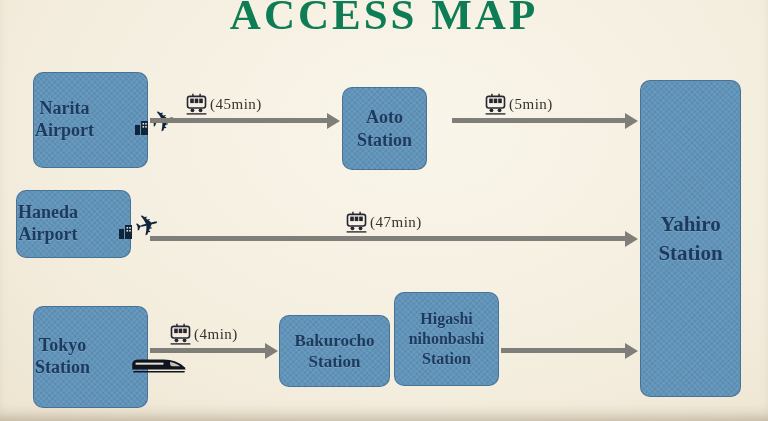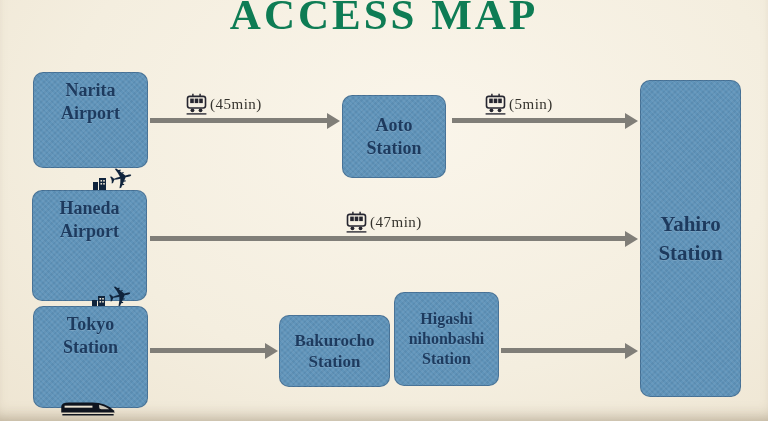--- a/index.html
+++ b/index.html
@@ -19,23 +19,23 @@
   }
   .station{
     position:absolute;
     background-color:#6094ba;
     background-image:
       repeating-linear-gradient(45deg, rgba(255,255,255,0.06) 0 2px, transparent 2px 4px),
       repeating-linear-gradient(-45deg, rgba(0,20,40,0.06) 0 2px, transparent 2px 4px);
     border:1px solid rgba(25,55,90,.35);
     border-radius:10px;
     box-sizing:border-box;
-    display:flex; flex-direction:column;
+    display:flex; flex-direction:row;
     align-items:center; justify-content:center;
-    padding:6px 8px;
+    padding:6px 1px;
     color:#1d3a5e;
     gap:40px;
   }
   .station-label{
     text-align:center;
     font-weight:bold;
     line-height:1.25;
     text-shadow:0 1px 0 rgba(255,255,255,.12);
   }
   .lbl-18{font-size:18px;}
@@ -106,42 +106,42 @@
       <rect x="13" y="7" width="4" height="5" fill="#262630"></rect>
       <rect x="18" y="7" width="4" height="5" fill="#262630"></rect>
       <circle cx="10.5" cy="20" r="2.1" fill="#262630"></circle>
       <circle cx="19.5" cy="20" r="2.1" fill="#262630"></circle>
       <line x1="4" y1="24" x2="26" y2="24" stroke="#262630" stroke-width="1.5"></line>
     </svg>
     <div class="spacer"></div>
     <div class="duration">(45min)</div>
   </div>
 
-  <div class="station" style="left:342px;top:95px;width:104px;height:83px">
+  <div class="station" style="left:342px;top:87px;width:85px;height:83px">
     <div class="station-label lbl-18">Aoto Station</div>
   </div>
 
   <div class="arrow" style="left:452px;top:118px;width:173px"></div>
   <div class="leg" style="left:482px;top:91px">
     <svg width="27" height="26" viewBox="0 0 30 26">
       <line x1="11" y1="1.5" x2="11" y2="4.5" stroke="#262630" stroke-width="1.6"></line>
       <line x1="19" y1="1.5" x2="19" y2="4.5" stroke="#262630" stroke-width="1.6"></line>
       <rect x="5" y="4.5" width="20" height="13" rx="2.5" fill="none" stroke="#262630" stroke-width="1.8"></rect>
       <rect x="8" y="7" width="4" height="5" fill="#262630"></rect>
       <rect x="13" y="7" width="4" height="5" fill="#262630"></rect>
       <rect x="18" y="7" width="4" height="5" fill="#262630"></rect>
       <circle cx="10.5" cy="20" r="2.1" fill="#262630"></circle>
       <circle cx="19.5" cy="20" r="2.1" fill="#262630"></circle>
       <line x1="4" y1="24" x2="26" y2="24" stroke="#262630" stroke-width="1.5"></line>
     </svg>
     <div class="spacer"></div>
     <div class="duration">(5min)</div>
   </div>
 
-  <div class="station with-icon" style="left:32px;top:190px;width:115px;height:111px">
+  <div class="station with-icon" style="left:16px;top:190px;width:115px;height:68px">
     <div class="station-label lbl-18">Haneda Airport</div>
     <div class="origin-icon">
       <svg width="15" height="17" viewBox="0 0 15 17">
         <rect x="1" y="6" width="5" height="10" fill="#10243c"></rect>
         <rect x="7" y="2" width="7" height="14" fill="#10243c"></rect>
         <rect x="8.5" y="4" width="1.6" height="1.6" fill="#e9e2d2"></rect>
         <rect x="11.2" y="4" width="1.6" height="1.6" fill="#e9e2d2"></rect>
         <rect x="8.5" y="7" width="1.6" height="1.6" fill="#e9e2d2"></rect>
         <rect x="11.2" y="7" width="1.6" height="1.6" fill="#e9e2d2"></rect>
       </svg>
@@ -172,20 +172,35 @@
       <svg width="58" height="18" viewBox="0 0 52 16">
         <path d="M2 13 L2 8 Q2 4 9 4 L30 4 Q42 4 49 11 L50 13 Z" fill="#0f141f"></path>
         <rect x="5" y="6.8" width="25" height="1.8" fill="#e9e2d2"></rect>
         <path d="M36 6 Q42 7.5 45 10 L38 10 Q36 10 36 8 Z" fill="#e9e2d2" opacity="0.85"></path>
         <line x1="3" y1="15" x2="49" y2="15" stroke="#0f141f" stroke-width="1.4"></line>
       </svg>
     </div>
   </div>
 
   <div class="arrow" style="left:150px;top:348px;width:115px"></div>
+  <div class="leg" style="left:167px;top:321px">
+    <svg width="27" height="26" viewBox="0 0 30 26">
+      <line x1="11" y1="1.5" x2="11" y2="4.5" stroke="#262630" stroke-width="1.6"></line>
+      <line x1="19" y1="1.5" x2="19" y2="4.5" stroke="#262630" stroke-width="1.6"></line>
+      <rect x="5" y="4.5" width="20" height="13" rx="2.5" fill="none" stroke="#262630" stroke-width="1.8"></rect>
+      <rect x="8" y="7" width="4" height="5" fill="#262630"></rect>
+      <rect x="13" y="7" width="4" height="5" fill="#262630"></rect>
+      <rect x="18" y="7" width="4" height="5" fill="#262630"></rect>
+      <circle cx="10.5" cy="20" r="2.1" fill="#262630"></circle>
+      <circle cx="19.5" cy="20" r="2.1" fill="#262630"></circle>
+      <line x1="4" y1="24" x2="26" y2="24" stroke="#262630" stroke-width="1.5"></line>
+    </svg>
+    <div class="spacer"></div>
+    <div class="duration">(4min)</div>
+  </div>
 
   <div class="station" style="left:279px;top:315px;width:111px;height:72px">
     <div class="station-label lbl-17">Bakurocho Station</div>
   </div>
 
   <div class="station" style="left:394px;top:292px;width:105px;height:94px">
     <div class="station-label lbl-16">Higashi nihonbashi Station</div>
   </div>
 
   <div class="arrow" style="left:501px;top:348px;width:124px"></div>

